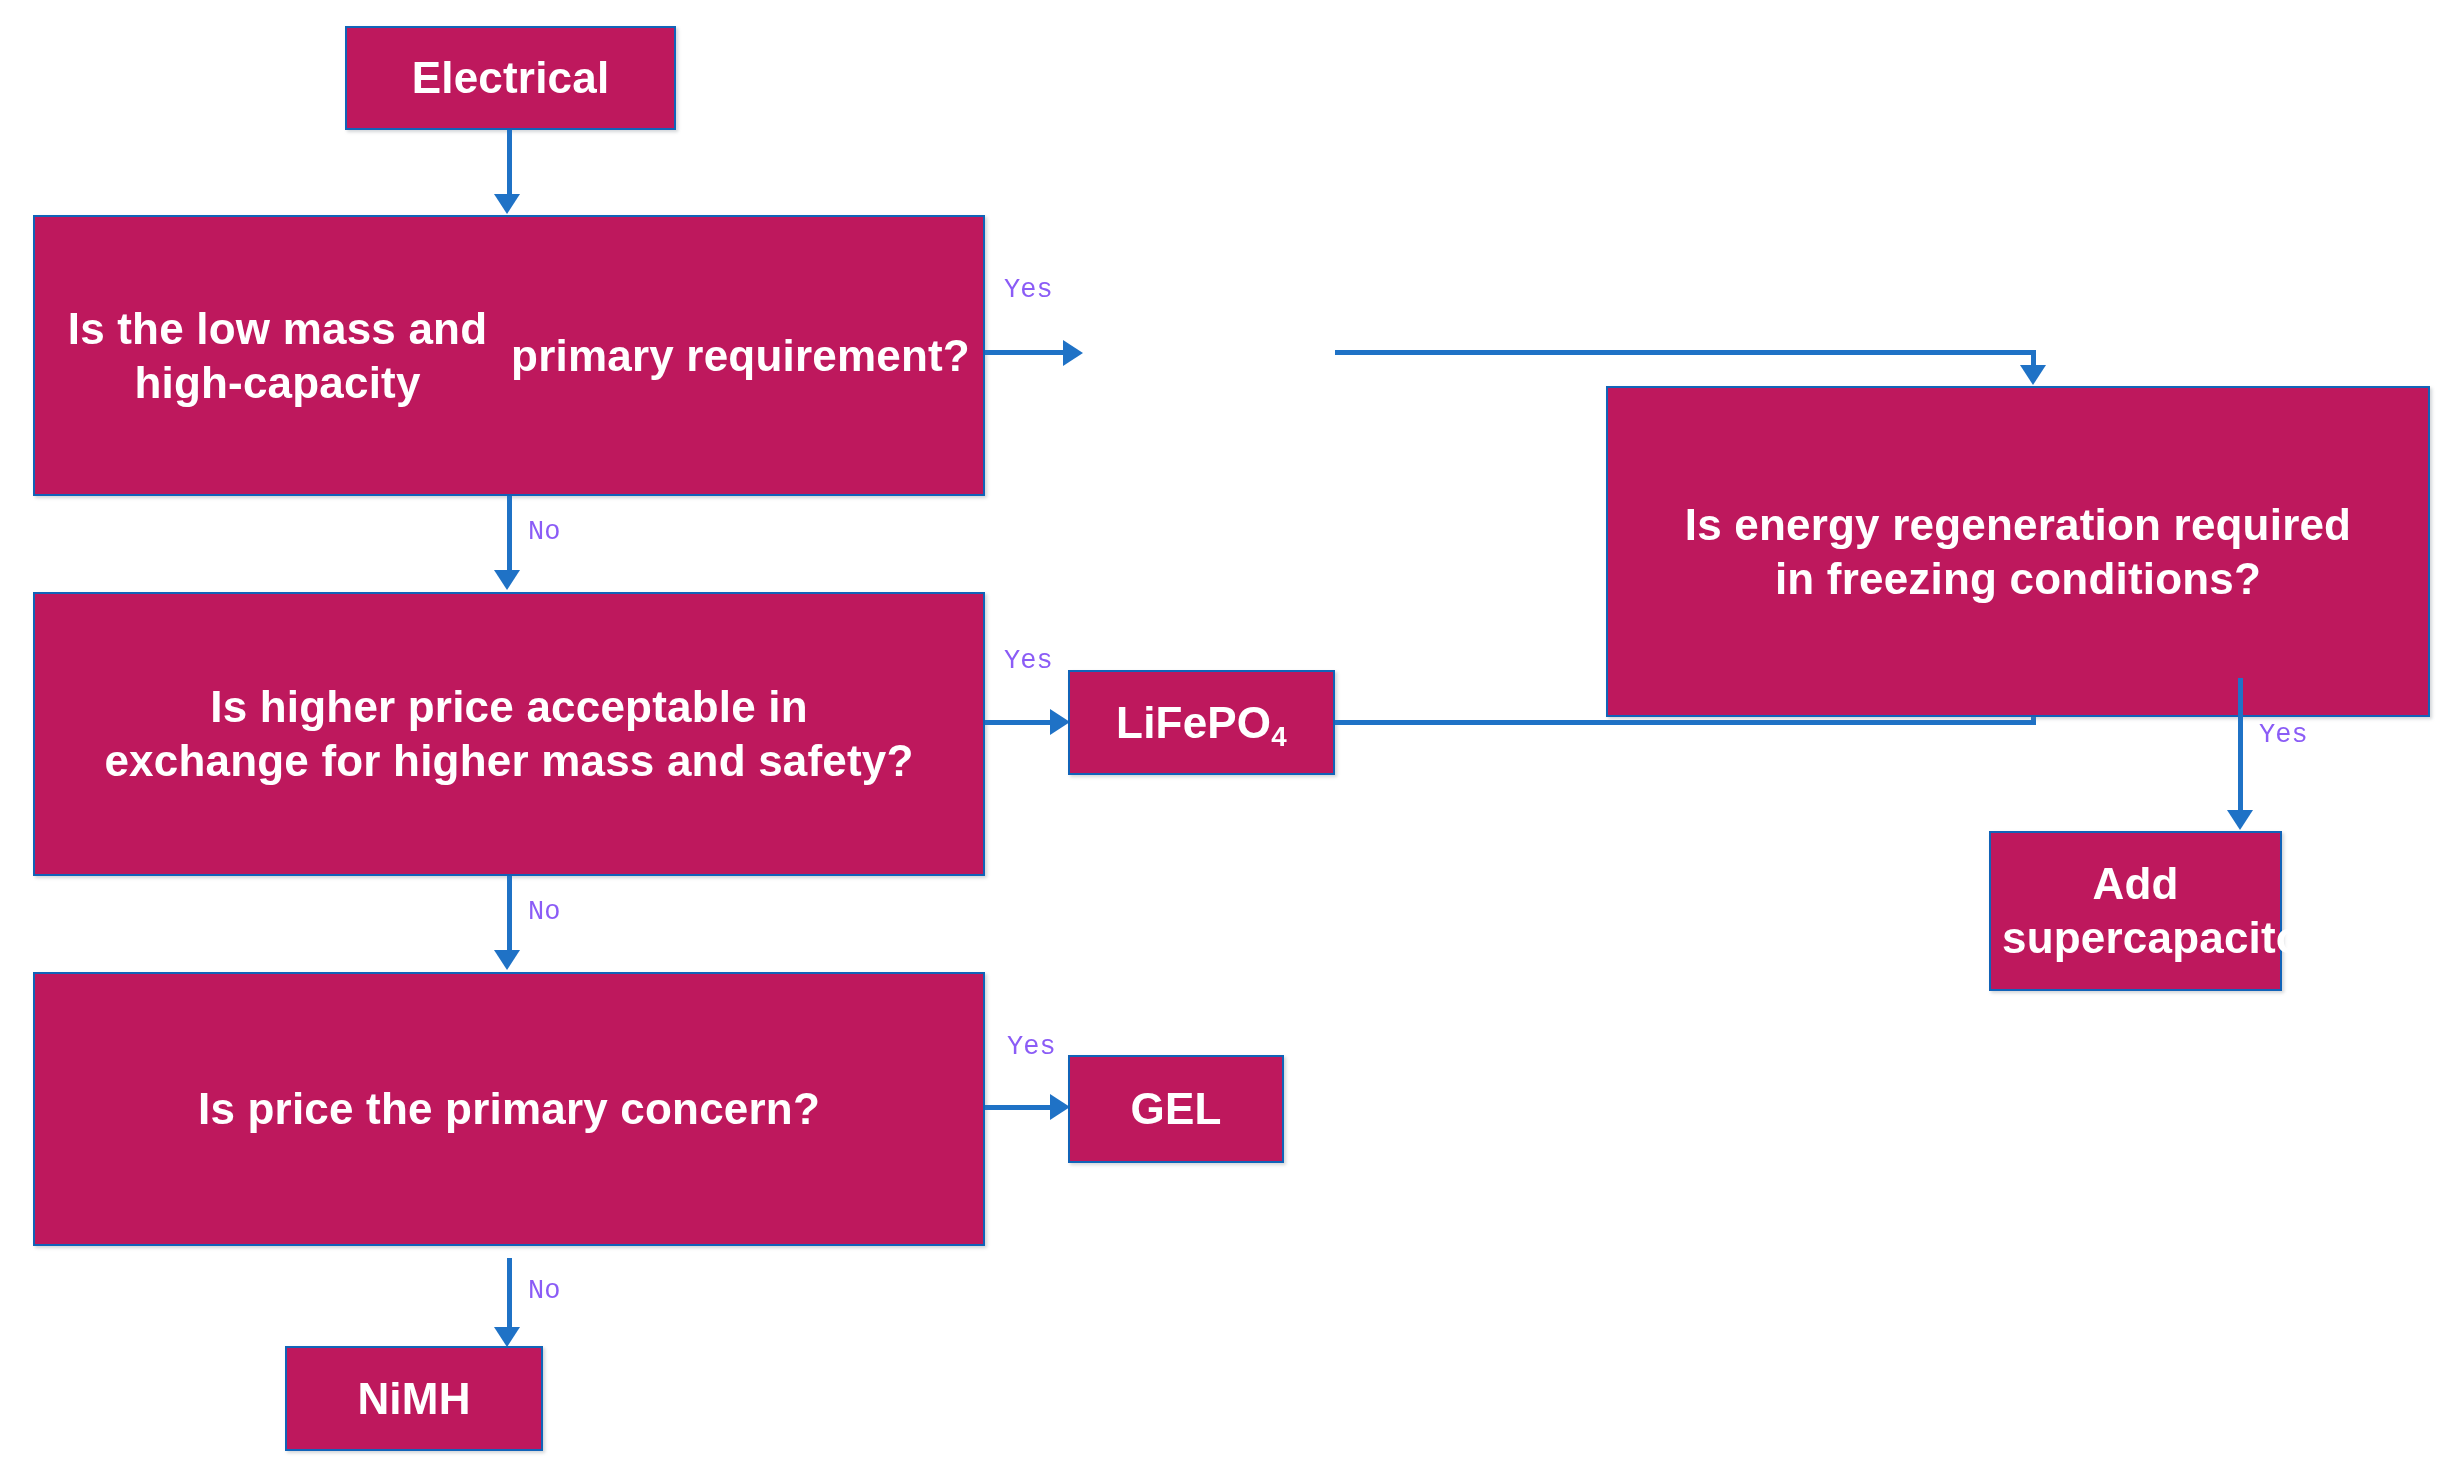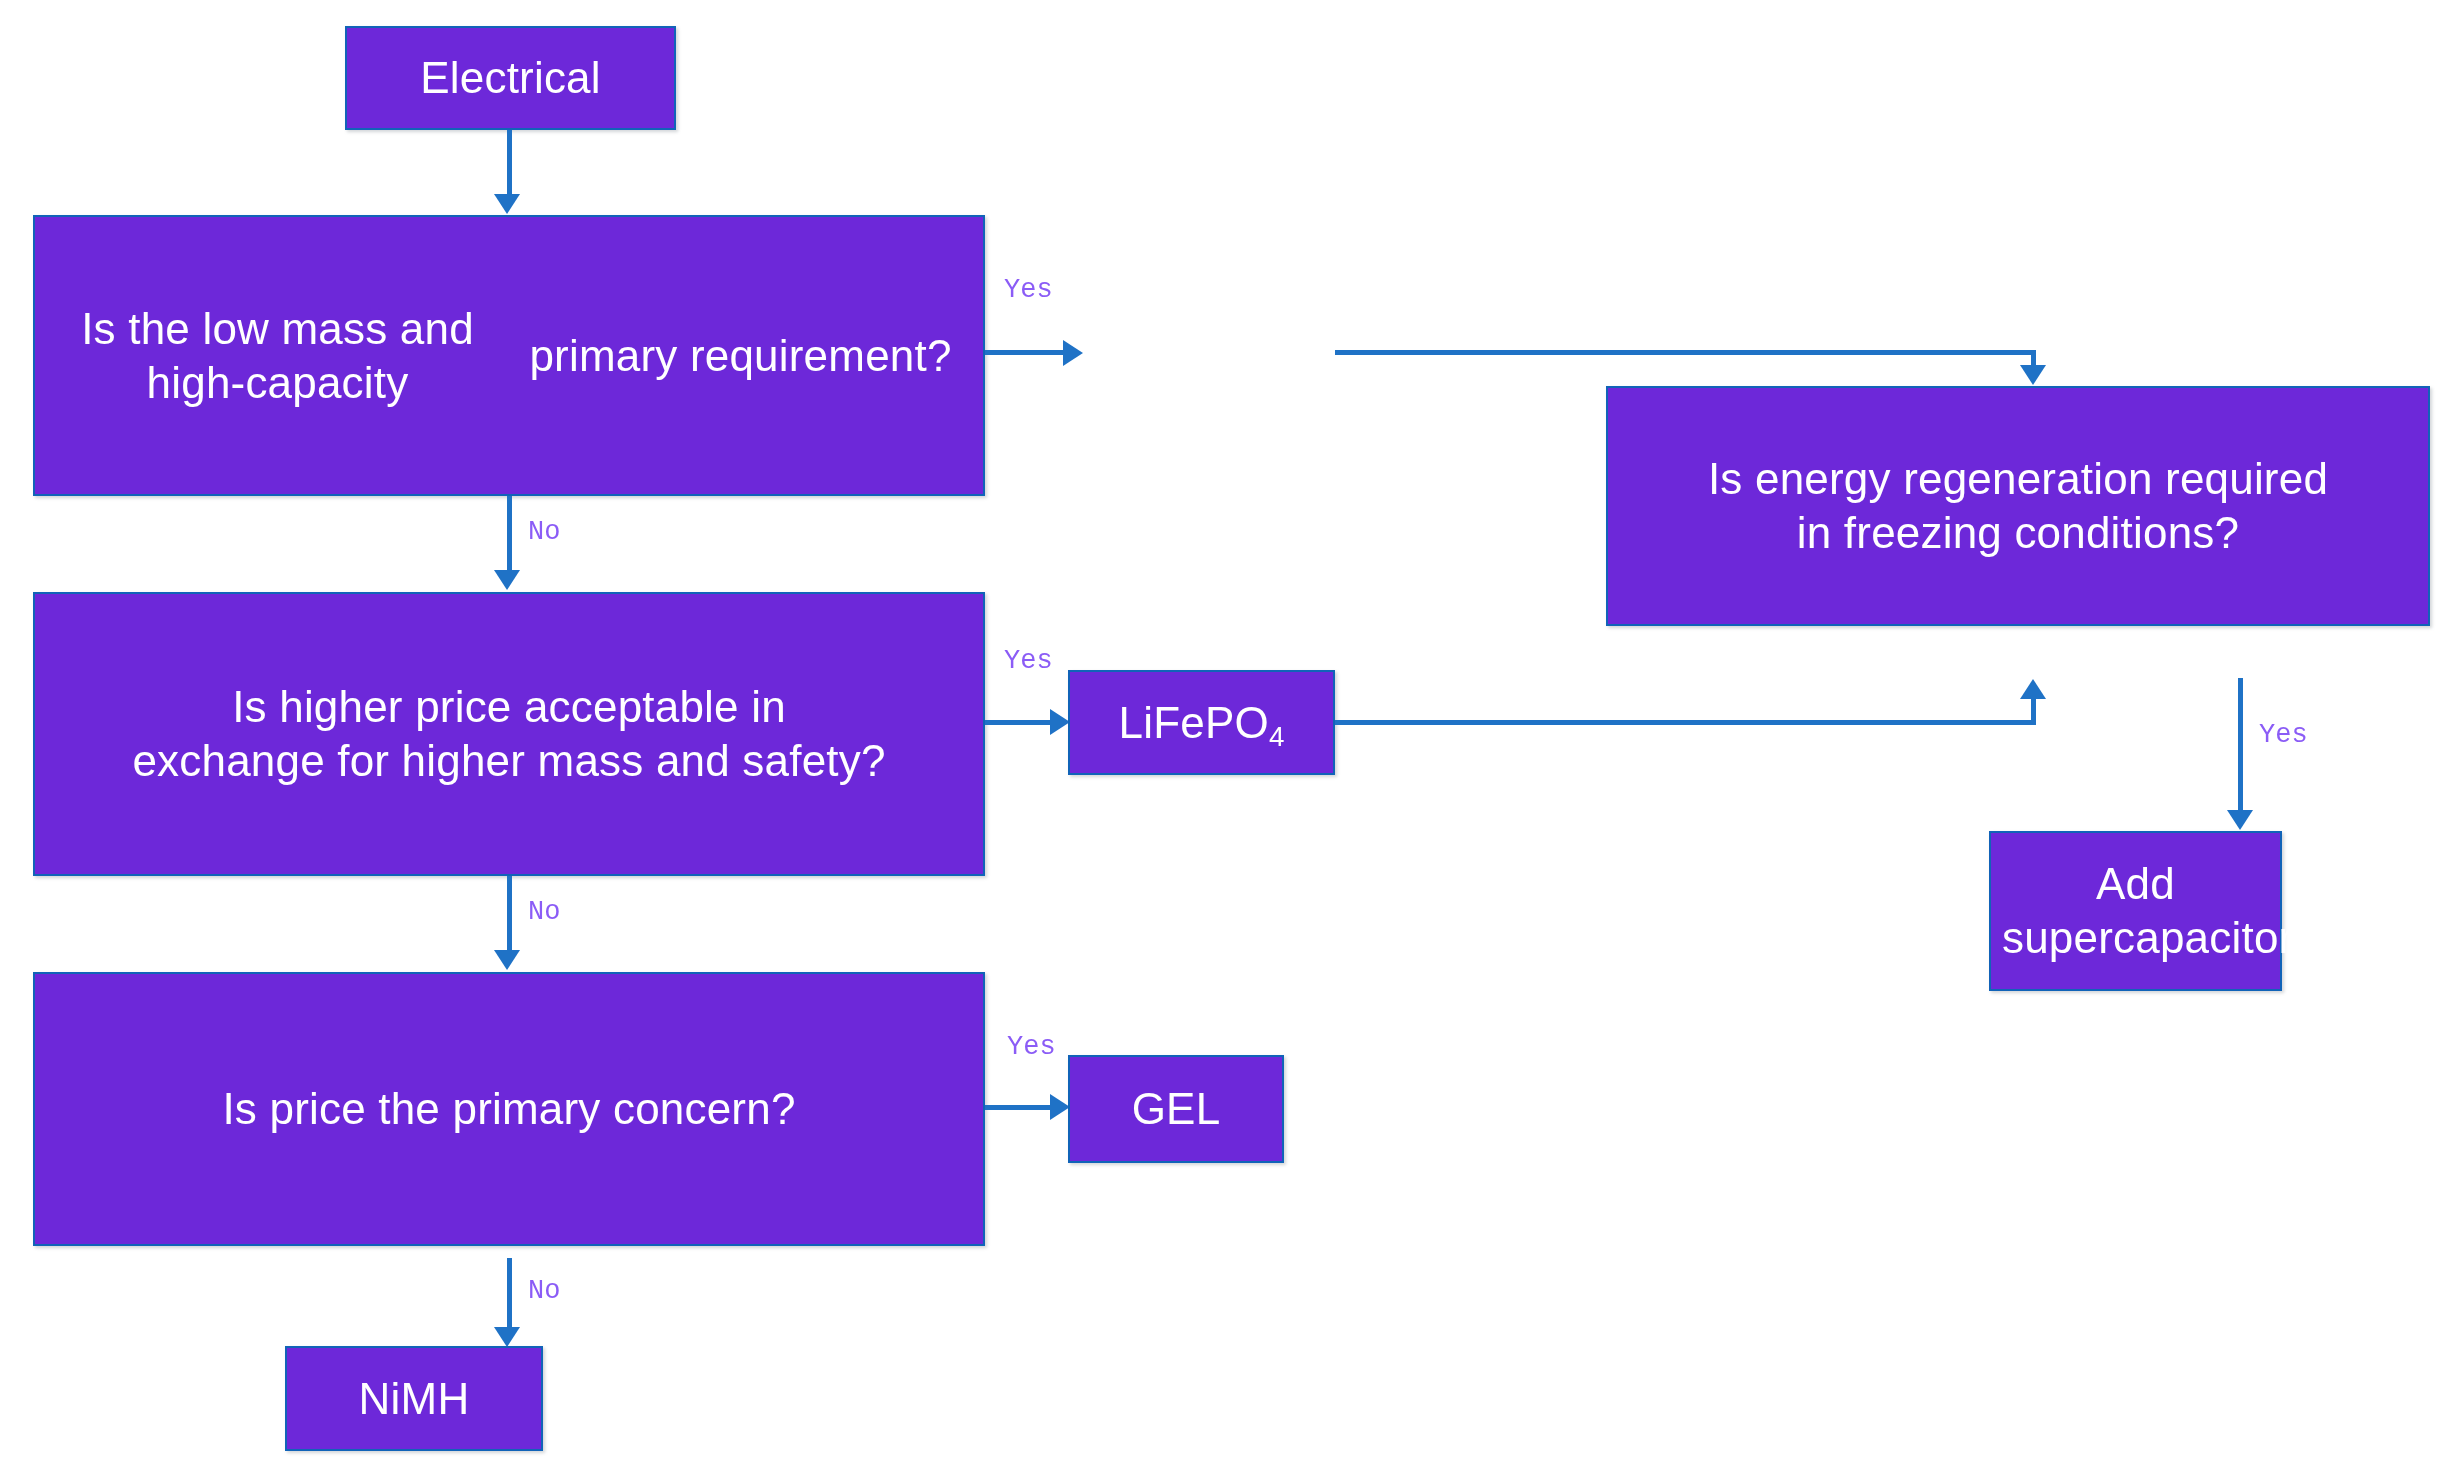--- a/index.html
+++ b/index.html
@@ -14,29 +14,29 @@
     height: 1480px;
     background: #ffffff;
     overflow: hidden;
     font-family: "Liberation Sans", "DejaVu Sans", sans-serif;
   }
 
   
   .node {
     position: absolute;
     box-sizing: border-box;
-    background: #6d28d9;
+    background: #be185d;
     border: 2.3px solid #1163b8;
     color: #ffffff;
     display: flex;
     align-items: center;
     justify-content: center;
     text-align: center;
     line-height: 1.22;
-    font-weight: 400;
+    font-weight: 700;
     letter-spacing: 0.2px;
     box-shadow: 2.3px 2.3px 3.1px rgba(120,130,140,0.33);
     padding: 9px 11px;
     -webkit-font-smoothing: antialiased;
   }
   .node .label { display: block; width: 100%; }
   .node sub { font-size: 0.63em; vertical-align: baseline; position: relative; top: 0.3em; }
 
   
   .hline, .vline {
@@ -143,21 +143,21 @@
   <div class="edge-label" style="left:528px; top:1278px;">No</div>
 
   <div class="node" style="left:1068px; top:1055px; width:216px; height:108px; font-size:44px;">
     <span class="label">GEL</span>
   </div>
 
   <div class="node" style="left:285px; top:1346px; width:258px; height:105px; font-size:44px;">
     <span class="label">NiMH</span>
   </div>
 
-  <div class="node" style="left:1606px; top:386px; width:824px; height:240px; font-size:44px; flex-direction:column;">
+  <div class="node" style="left:1606px; top:386px; width:824px; height:331px; font-size:44px; flex-direction:column;">
     <span class="label">Is energy regeneration required</span>
     <span class="label">in freezing conditions?</span>
   </div>
 
   <div class="vline" style="left:2238px; top:678px; height:134px;"></div>
   <div class="arrow down" style="left:2227px; top:810px;"></div>
   <div class="edge-label" style="left:2259px; top:722px;">Yes</div>
 
   <div class="node" style="left:1989px; top:831px; width:293px; height:160px; font-size:44px; flex-direction:column;">
     <span class="label">Add</span>

